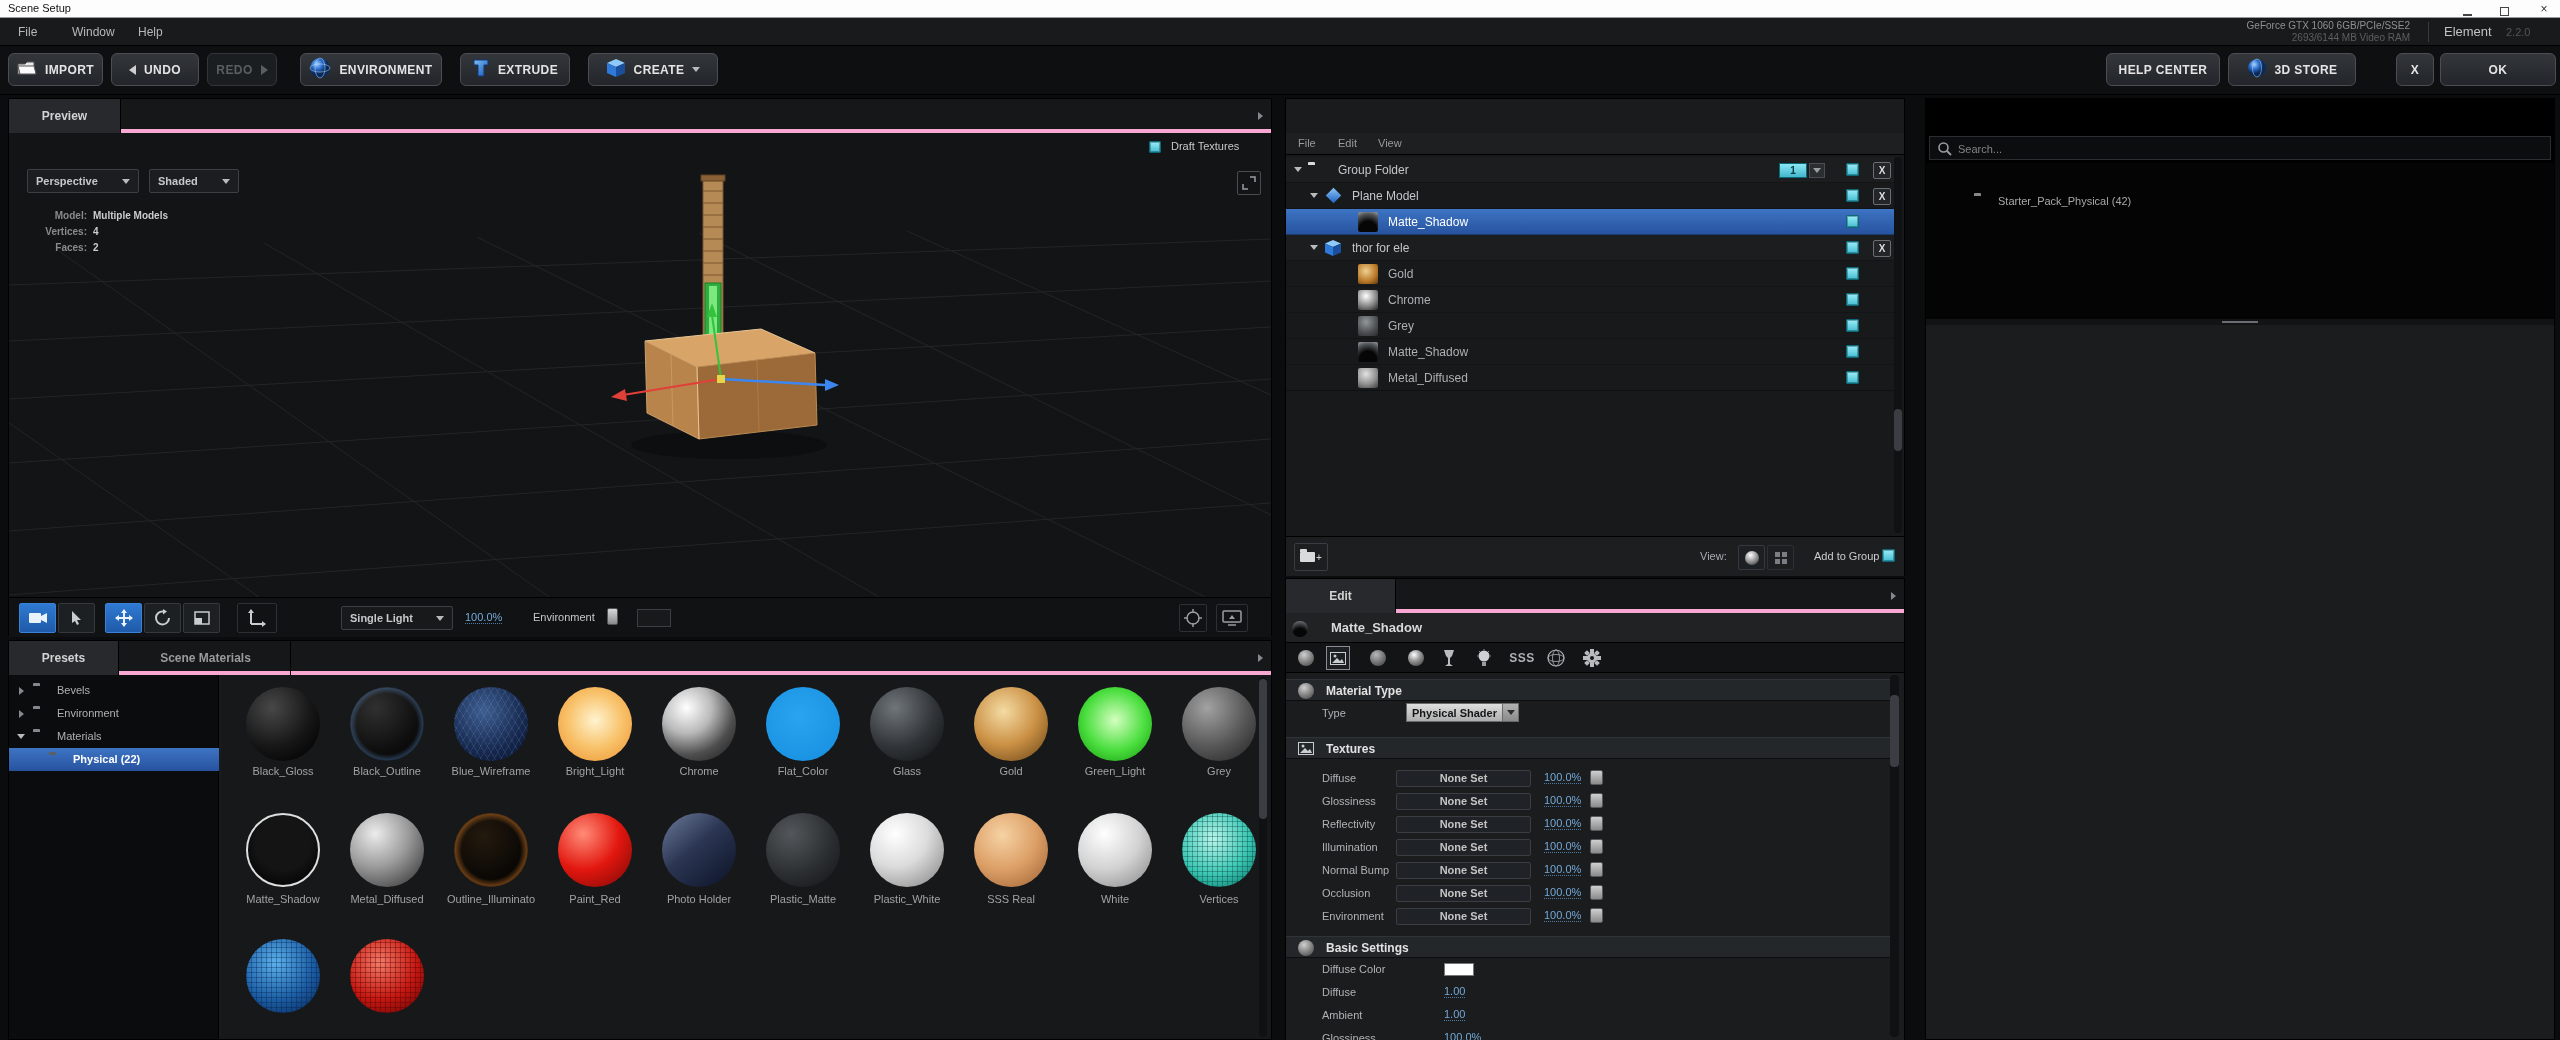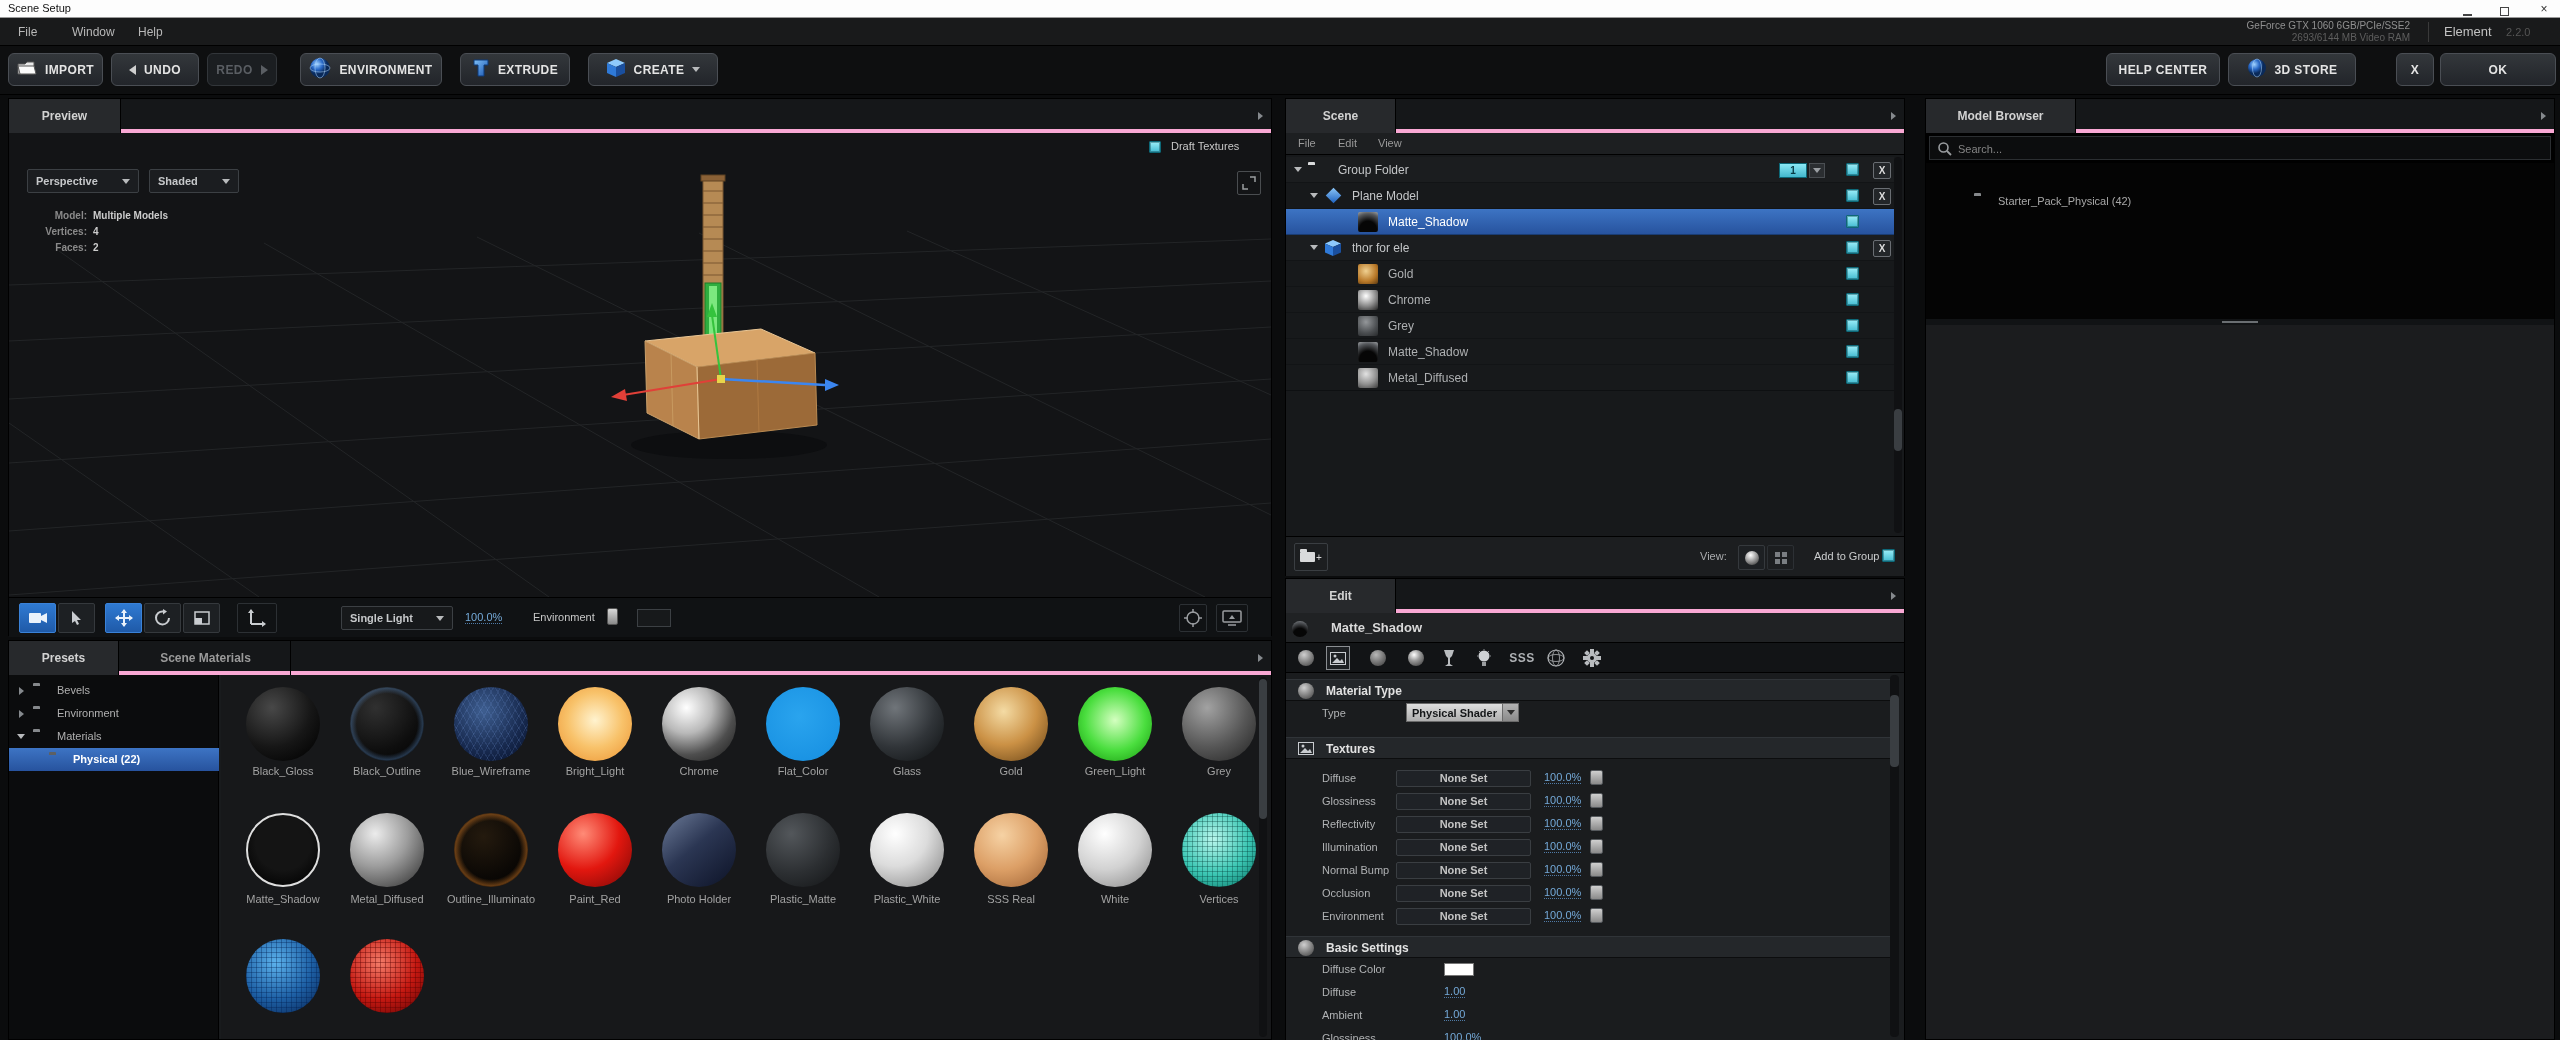--- a/index.html
+++ b/index.html
@@ -474,24 +474,20 @@
         <div class="abs sph m20" style="left:25px; top:264px;"></div>
         <div class="abs sph m21" style="left:129px; top:264px;"></div>
 
         <div class="abs sbar" style="left:1038px; top:2px; width:8px; height:360px;">
           <div class="abs sthumb" style="left:0; top:2px; width:8px; height:140px;"></div>
         </div>
       </div>
     </div>
 
     <div class="abs panel" style="left:1285px; top:3px; width:620px; height:478px;">
-      <div class="abs tabbar">
-        <div class="abs tab" style="left:0; width:110px;">Scene</div>
-        <span class="abs car-r arrow-exp" style="right:8px;"></span>
-      </div>
       <div class="abs" style="left:0; top:34px; width:618px; height:22px; background:#1d1f21; border-bottom:1px solid #000;">
         <span class="abs" style="left:12px; top:4px; font-size:11px; color:#9a9a9a;">File</span>
         <span class="abs" style="left:52px; top:4px; font-size:11px; color:#9a9a9a;">Edit</span>
         <span class="abs" style="left:92px; top:4px; font-size:11px; color:#9a9a9a;">View</span>
       </div>
 
       <div class="abs" style="left:0; top:56px; width:618px; height:381px; background:#17191b;">
 
         <div class="abs srow" style="top:2px; background:#1b1d1f;">
           <span class="abs car-d" style="left:8px; top:10px;"></span>
@@ -743,24 +739,20 @@
           <span class="abs linkv" style="left:158px; top:1px;">100.0%</span>
         </div>
 
         <div class="abs sbar" style="left:604px; top:2px; width:9px; height:362px;">
           <div class="abs sthumb" style="left:0; top:20px; width:9px; height:72px;"></div>
         </div>
       </div>
     </div>
 
     <div class="abs panel" style="left:1925px; top:3px; width:630px; height:942px; background:#000;">
-      <div class="abs tabbar">
-        <div class="abs tab" style="left:0; width:150px;">Model Browser</div>
-        <span class="abs car-r arrow-exp" style="right:8px;"></span>
-      </div>
       <div class="abs srchbox" style="left:3px; top:37px; width:622px; height:24px;">
         <svg class="abs" style="left:8px; top:5px;" width="14" height="14">
             <circle cx="5.5" cy="5.5" r="4.5" fill="none" stroke="#9a9da0" stroke-width="1.6"></circle>
             <line x1="9" y1="9" x2="13" y2="13" stroke="#9a9da0" stroke-width="1.8"></line>
           </svg>
         <input type="text" placeholder="Search..." style="">
       </div>
       <div class="abs" style="left:0; top:64px; width:628px; height:156px; background:#040404;">
         <div class="abs brow" style="left:0; top:26px; width:628px;">
           <span class="abs fold" style="left:48px; top:7px;"></span>

